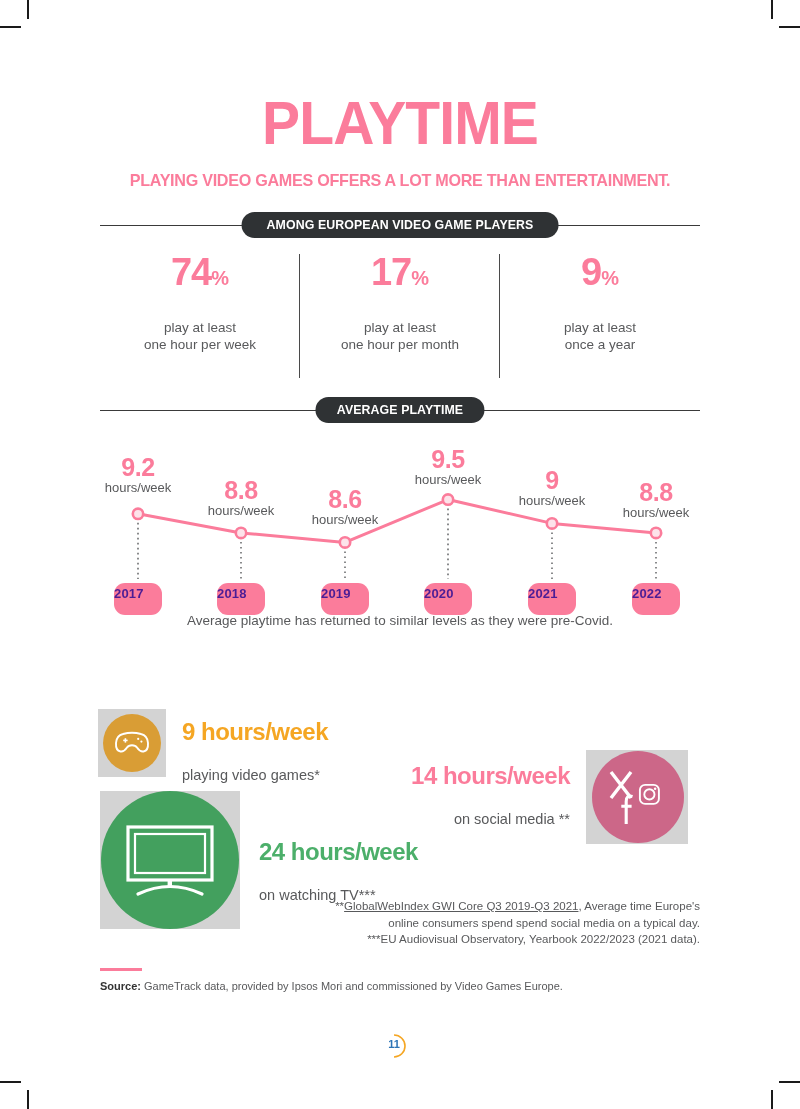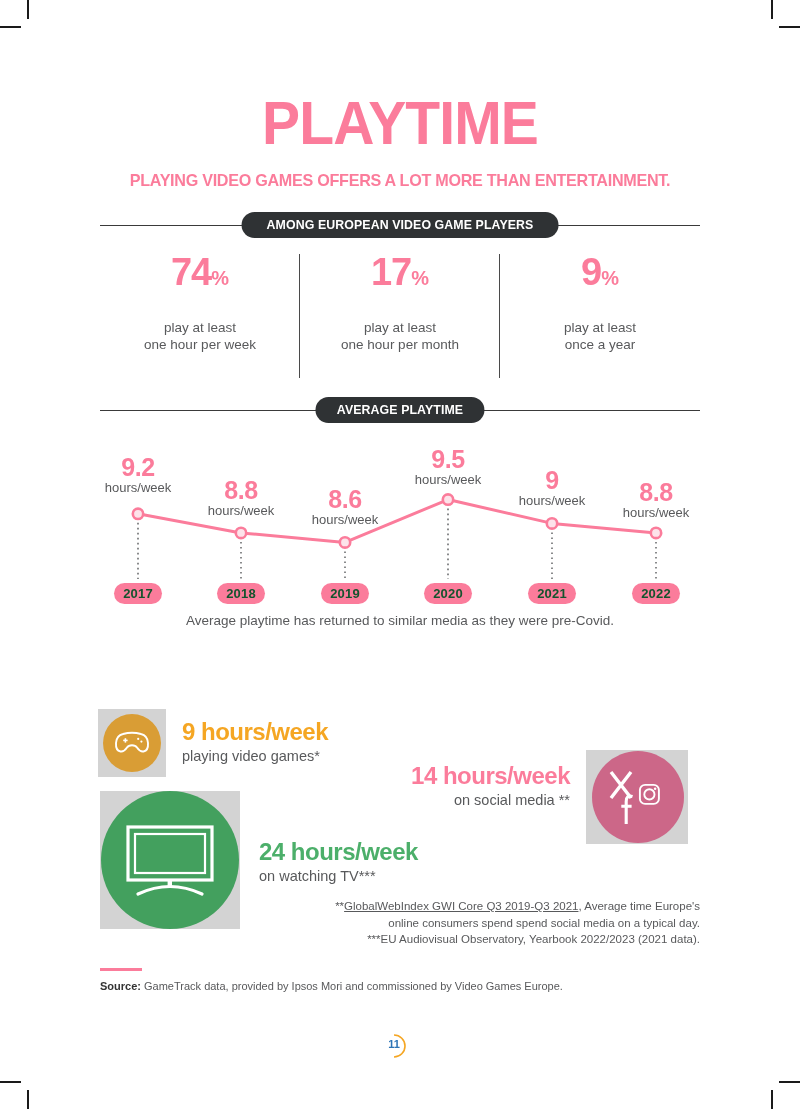--- a/index.html
+++ b/index.html
@@ -79,43 +79,43 @@
     position:absolute; text-align:center; width:120px;
   }
   .chart .pt-label .v {
     font-size:25px; font-weight:bold; color:#FB7C9B; line-height:26px; letter-spacing:-0.5px;
   }
   .chart .pt-label .u {
     font-size:13px; color:#58595B; line-height:15px;
   }
   .chart .year-pill {
     position:absolute;
-    background:#FB7C9B; color:#14532d;
+    background:#FB7C9B; color:#4c1d95;
     border-radius:11px;
-    height:21px; line-height:21px;
-    width:48px; text-align:center;
+    height:32px; line-height:21px;
+    width:48px; text-align:left;
     font-size:13px; font-weight:bold;
     letter-spacing:0.2px;
   }
 
   .chart-caption {
     position:absolute; left:0; right:0; top:613px;
     text-align:center; font-size:13.5px; color:#58595B;
   }
 
   
   .icon-sq { position:absolute; background:#D3D3D3; }
   .icon-circ {
     position:absolute; border-radius:50%;
     display:flex; align-items:center; justify-content:center;
   }
 
   .media-line { position:absolute; }
   .media-line .big { font-weight:bold; letter-spacing:-0.5px; }
-  .media-line .small { font-size:14.5px; color:#58595B; line-height:20px; }
+  .media-line .small { font-size:14.5px; color:#58595B; line-height:20px;margin-top:19px; }
 
   
   .footnote {
     position:absolute; right:100px; top:898px; width:420px;
     text-align:right;
     font-size:11.5px; line-height:16.5px; color:#58595B;
   }
   .footnote a { color:#58595B; text-decoration:underline; }
 
   .src-rule { position:absolute; left:100px; top:968px; width:42px; height:2.5px; background:#FB7C9B; }
@@ -234,21 +234,21 @@
     <div id="chart-years">
         <div class="year-pill" style="left: 24px; top: 158px;">2017</div>
         <div class="year-pill" style="left: 127px; top: 158px;">2018</div>
         <div class="year-pill" style="left: 231px; top: 158px;">2019</div>
         <div class="year-pill" style="left: 334px; top: 158px;">2020</div>
         <div class="year-pill" style="left: 438px; top: 158px;">2021</div>
         <div class="year-pill" style="left: 542px; top: 158px;">2022</div>
       </div>
   </div>
 
-  <div class="chart-caption">Average playtime has returned to similar media as they were pre-Covid.</div>
+  <div class="chart-caption">Average playtime has returned to similar levels as they were pre-Covid.</div>
 
 
   <div class="icon-sq" style="left:98px; top:709px; width:68px; height:68px;"></div>
   <div class="icon-circ" style="left:103px; top:714px; width:58px; height:58px; background:#D99D35;">
     <svg width="36" height="26" viewBox="0 0 36 26">
       <path d="M9 4 Q18 1.5 27 4 Q33.5 5.5 34 13 Q34.5 20.5 29.5 21.5 Q26 22 23 17.5 Q21.5 15.2 18 15.2 Q14.5 15.2 13 17.5 Q10 22 6.5 21.5 Q1.5 20.5 2 13 Q2.5 5.5 9 4 Z" fill="none" stroke="#ffffff" stroke-width="1.9"></path>
       <rect x="9.2" y="9.6" width="4.4" height="1.6" fill="#fff"></rect>
       <rect x="10.6" y="8.2" width="1.6" height="4.4" fill="#fff"></rect>
       <circle cx="24.2" cy="8.9" r="1.1" fill="#fff"></circle>
       <circle cx="27.4" cy="11.6" r="1.1" fill="#fff"></circle>

